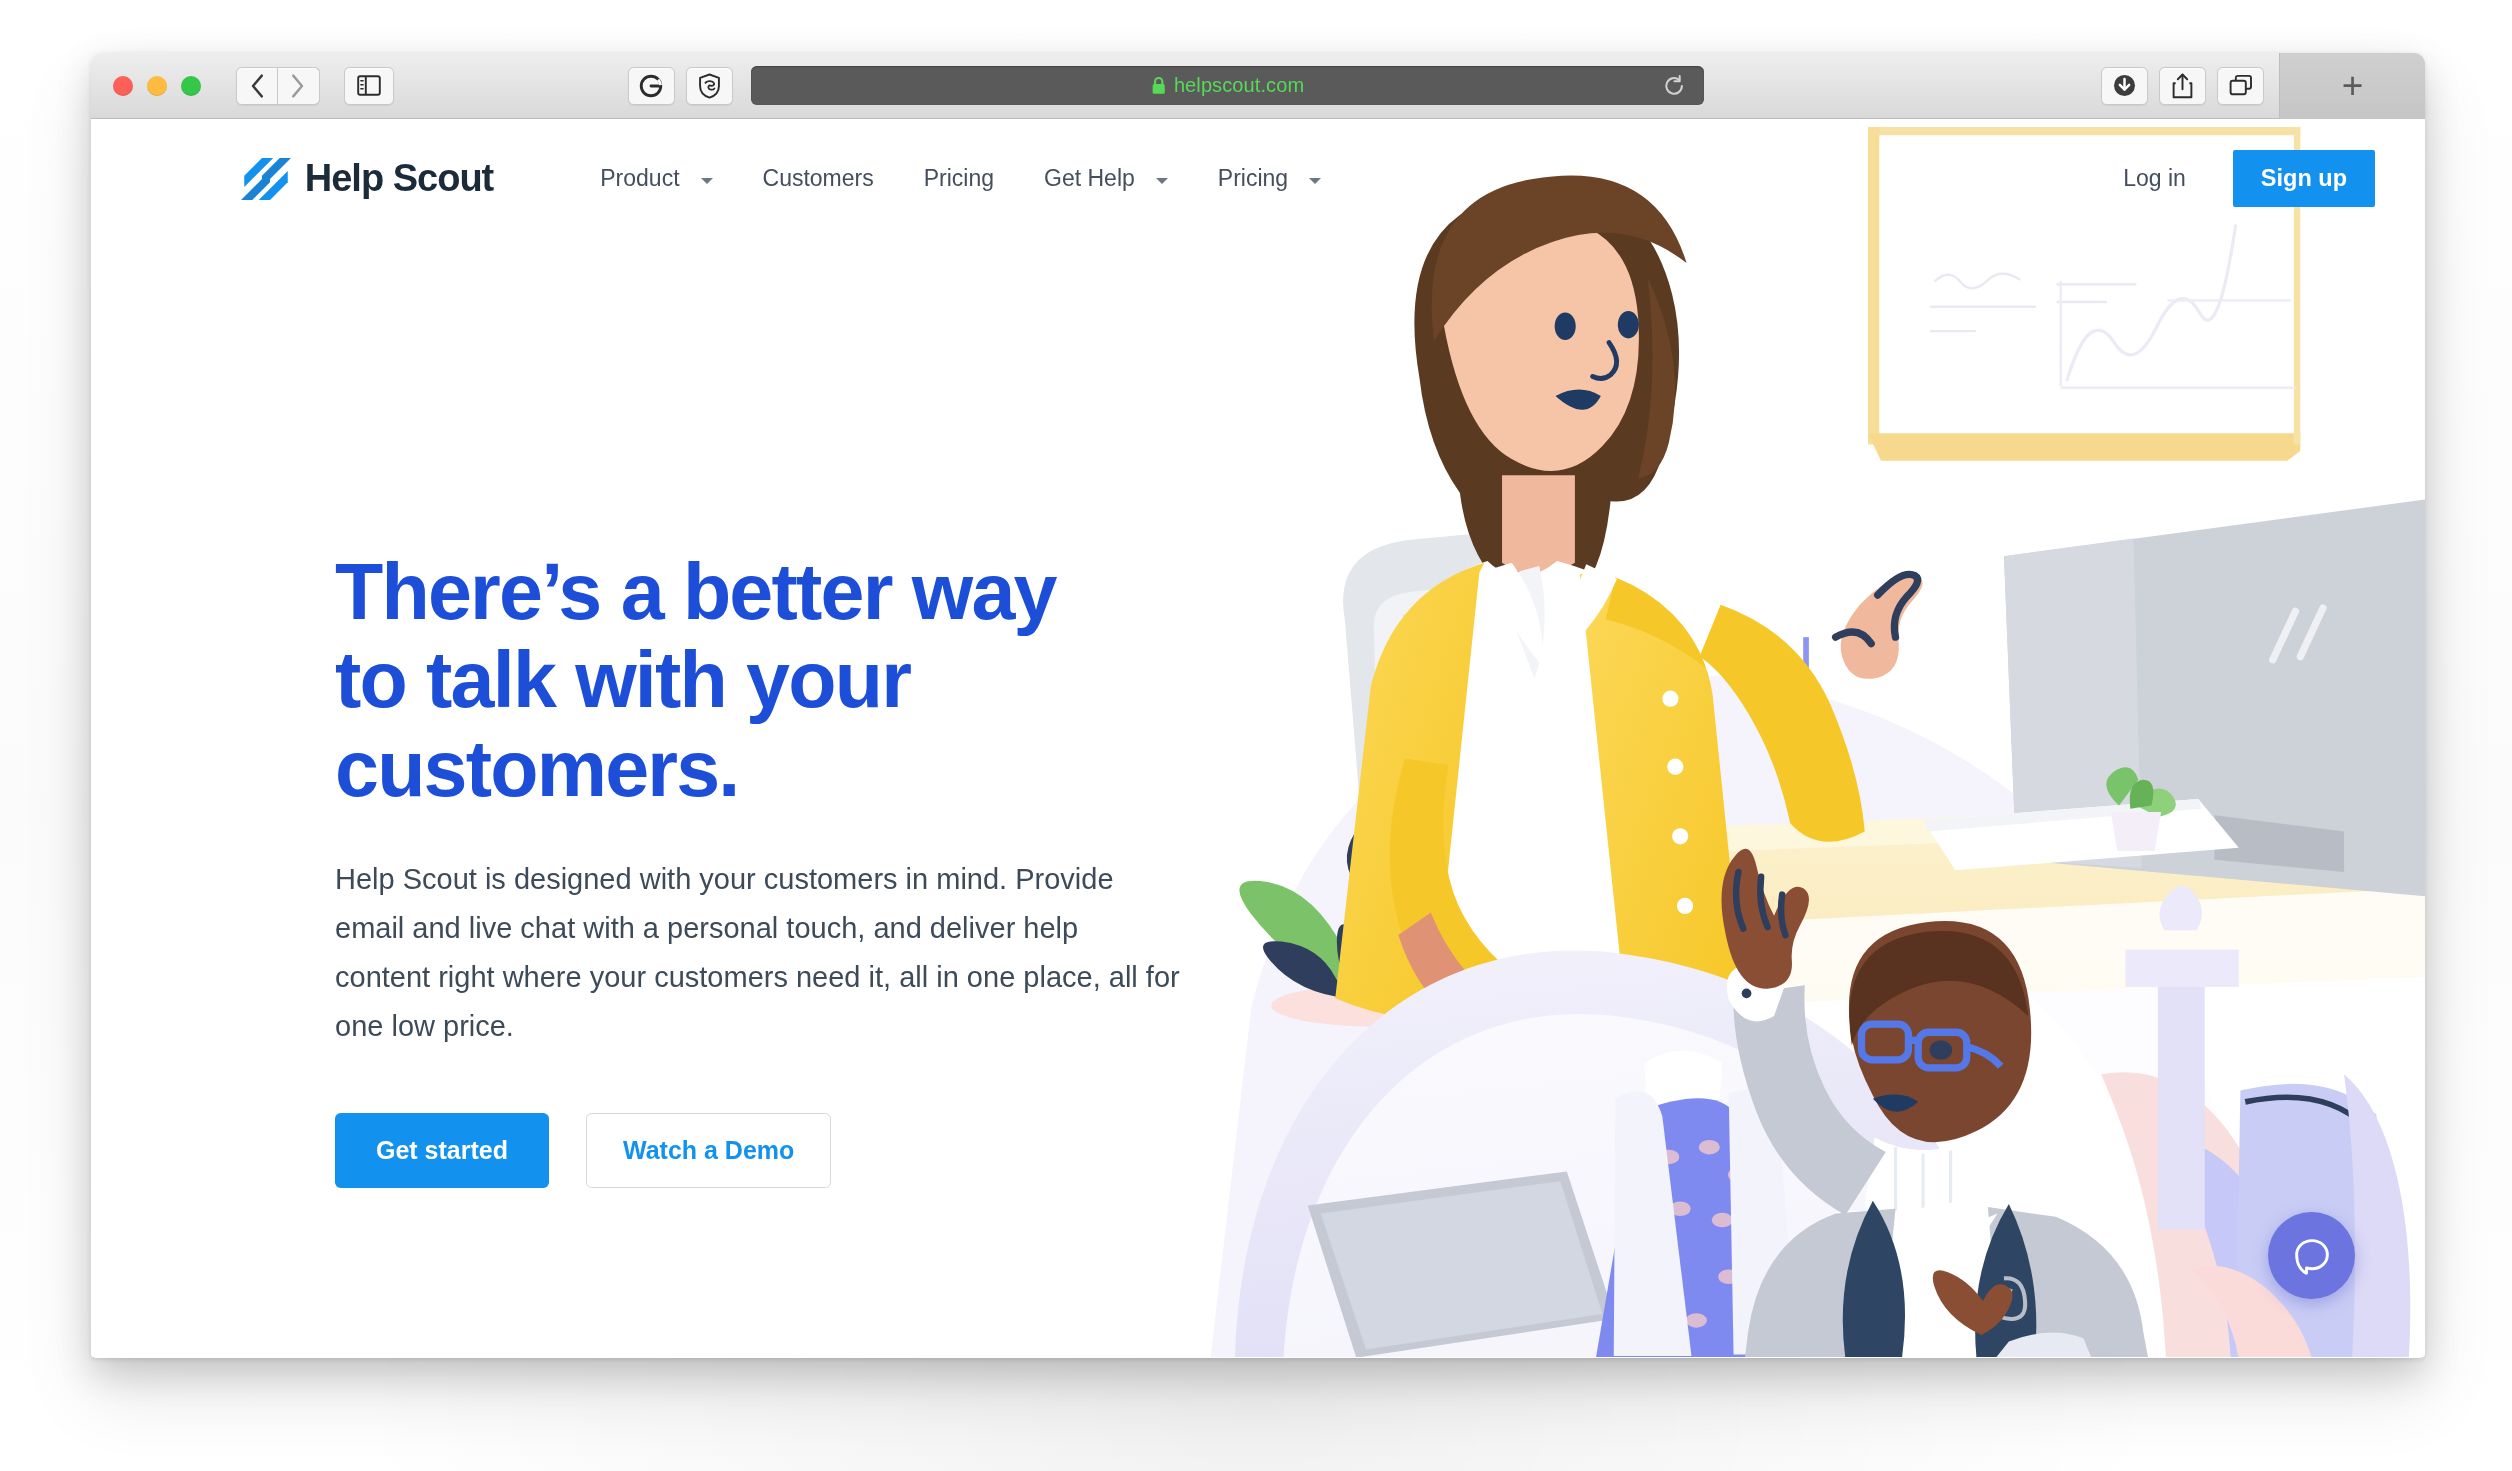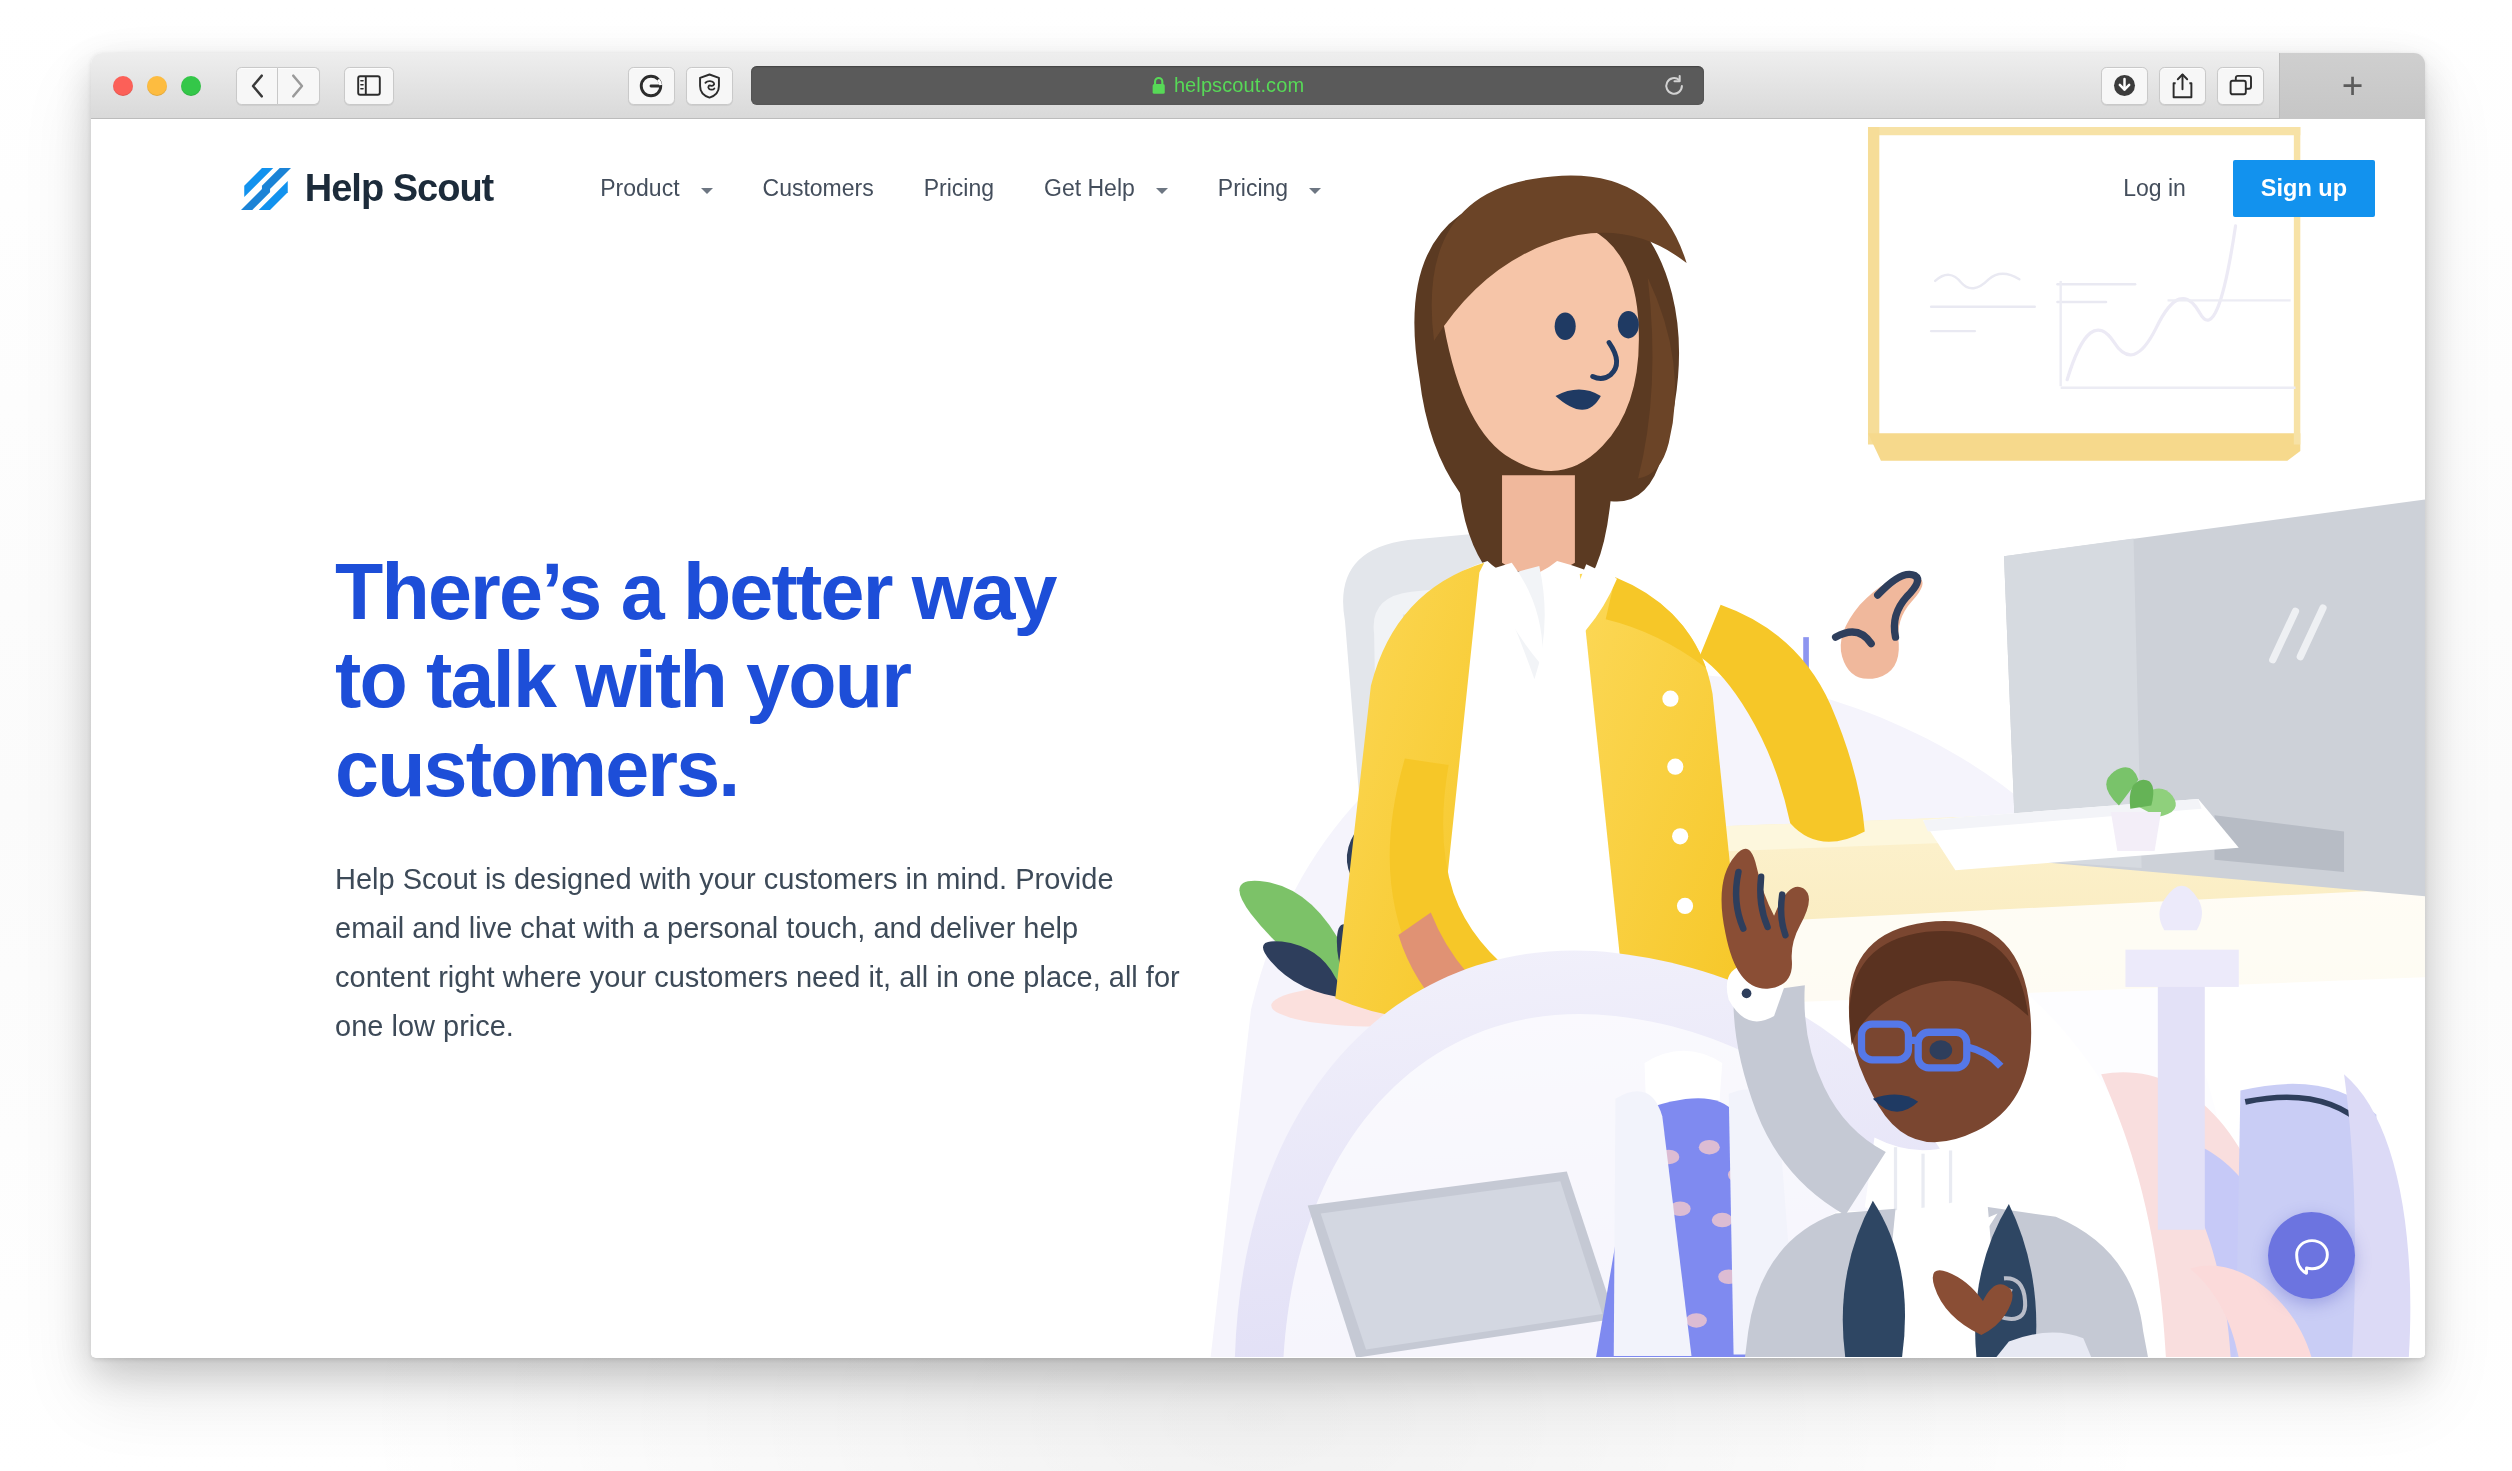--- a/index.html
+++ b/index.html
@@ -101,21 +101,21 @@
   
   #page {
     position:relative;
     height:1238px;
     background:#ffffff;
     overflow:hidden;
   }
 
   
   #site-header {
-    position:absolute; left:0; top:16px; right:0; height:107px;
+    position:absolute; left:0; top:6px; right:0; height:107px;
     display:flex; align-items:center;
     padding:0 50px 0 150px;
     z-index:20;
   }
   #brand { display:flex; align-items:center; gap:13.8px; cursor:pointer; }
   #brand-mark { flex:0 0 auto; }
   #brand-name { font-size:38px; font-weight:bold; color:#1c2b3a; letter-spacing:-1px; }
 
   #main-nav { display:flex; align-items:center; gap:0; margin-left:82px; }
   .nav-item {
@@ -556,20 +556,24 @@
         </div>
       </header>
 
       <section id="hero-copy">
         <h1 id="hero-title">
           <span>There’s a better way</span><br>
           <span>to talk with your</span><br>
           <span>customers.</span>
         </h1>
         <p id="hero-sub">Help Scout is designed with your customers in mind. Provide email and live chat with a personal touch, and deliver help content right where your customers need it, all in one place, all for one low price.</p>
+        <div id="hero-actions">
+          <button id="get-started-btn" class="btn">Get started</button>
+          <button id="watch-demo-btn" class="btn">Watch a Demo</button>
+        </div>
       </section>
 
       <div id="chat-widget">
         <svg width="42" height="42" viewBox="0 0 52 52">
           <path d="M26 7 C37 7 45 14.8 45 24.4 C45 34 37 41.8 26 41.8 C23.6 41.8 21.3 41.4 19.2 40.7 L19.2 47.5 C13.3 44.6 7 37.2 7 24.4 C7 14.8 15 7 26 7 Z" fill="none" stroke="#ffffff" stroke-width="3.6" stroke-linejoin="round"></path>
         </svg>
       </div>
 
     </div>
   </div>

